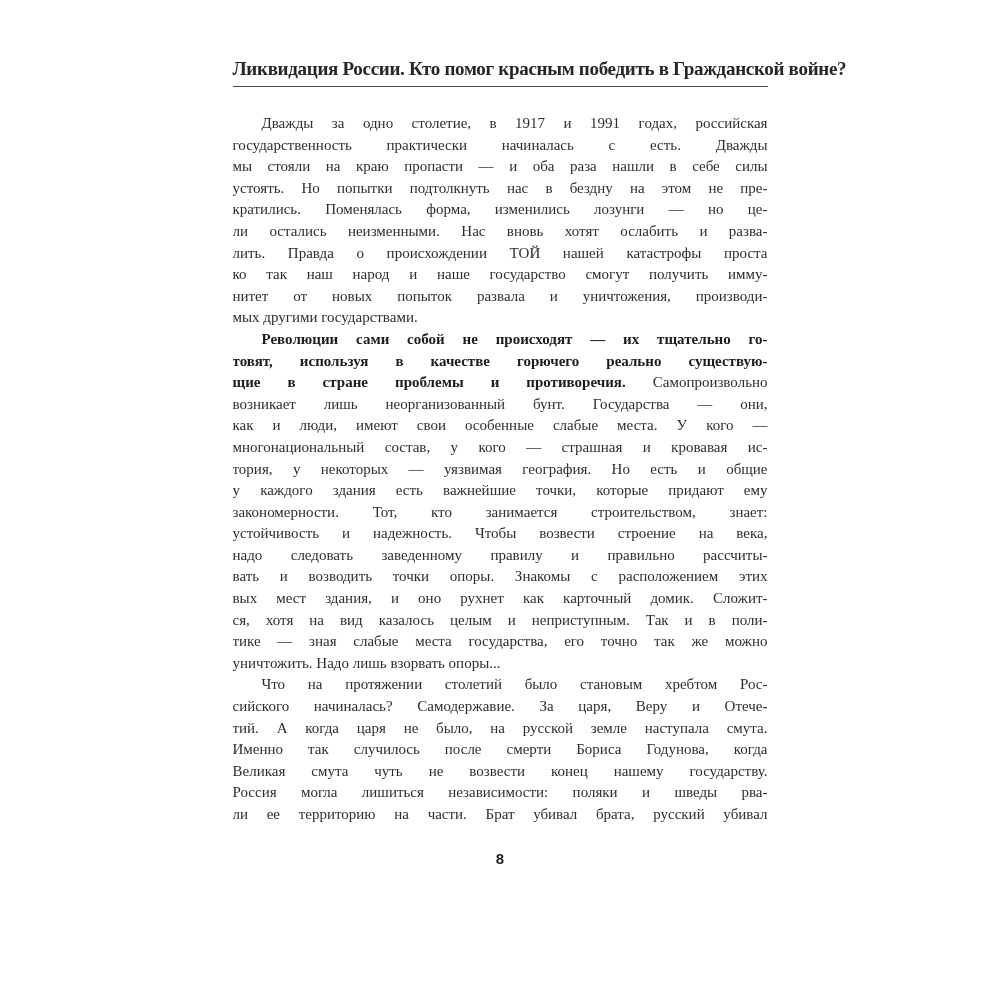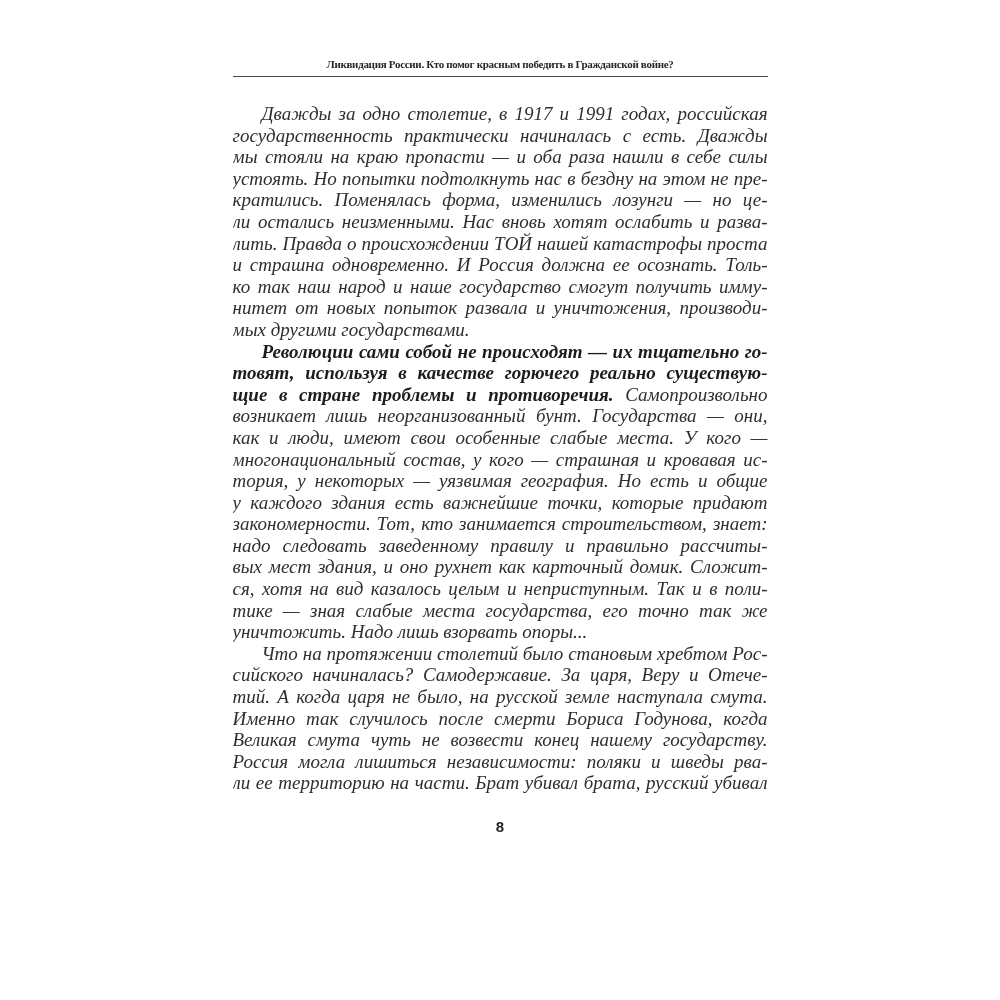--- a/index.html
+++ b/index.html
@@ -15,33 +15,32 @@
   }
   .book-page {
     width: 535px;
     margin: 0 auto;
     padding-top: 58px;
   }
   .running-header {
     text-align: center;
     font-family: "Liberation Serif", serif;
     font-weight: 700;
-    font-size: 11px;
+    font-size: 19px;
     letter-spacing: -0.3px;
     color: #262626;
     padding-bottom: 6px;
     border-bottom: 1.6px solid #4a4a4a;
     white-space: nowrap;
   }
   .body-text {
     margin-top: 26px;
-    font-size: 19px;
+    font-size: 15px;
     line-height: 21.6px;
     color: #2e2e2e;
-    font-style: italic;
   }
   .para { margin: 0; padding: 0; }
   .line {
     text-align: justify;
     text-align-last: justify;
     white-space: normal;
     height: 21.6px;
     overflow: hidden;
   }
   .line.first { text-indent: 29px; }
@@ -67,36 +66,37 @@
 
   <div class="body-text">
       <div class="para">
         <div class="line first">Дважды за одно столетие, в 1917 и 1991 годах, российская</div>
         <div class="line">государственность практически начиналась с есть. Дважды</div>
         <div class="line">мы стояли на краю пропасти — и оба раза нашли в себе силы</div>
         <div class="line">устоять. Но попытки подтолкнуть нас в бездну на этом не пре-</div>
         <div class="line">кратились. Поменялась форма, изменились лозунги — но це-</div>
         <div class="line">ли остались неизменными. Нас вновь хотят ослабить и разва-</div>
         <div class="line">лить. Правда о происхождении ТОЙ нашей катастрофы проста</div>
-        <div class="line">и страшна одновременно. И Россия должна ее осознать. Толь-</div>
         <div class="line">ко так наш народ и наше государство смогут получить имму-</div>
         <div class="line">нитет от новых попыток развала и уничтожения, производи-</div>
         <div class="line last-left">мых другими государствами.</div>
       </div>
       <div class="para">
         <div class="line first"><span class="bold">Революции сами собой не происходят — их тщательно го-</span></div>
         <div class="line"><span class="bold">товят, используя в качестве горючего реально существую-</span></div>
         <div class="line"><span class="bold">щие в стране проблемы и противоречия.</span> Самопроизвольно</div>
         <div class="line">возникает лишь неорганизованный бунт. Государства — они,</div>
         <div class="line">как и люди, имеют свои особенные слабые места. У кого —</div>
         <div class="line">многонациональный состав, у кого — страшная и кровавая ис-</div>
         <div class="line">тория, у некоторых — уязвимая география. Но есть и общие</div>
         <div class="line">у каждого здания есть важнейшие точки, которые придают ему</div>
         <div class="line">закономерности. Тот, кто занимается строительством, знает:</div>
+        <div class="line">устойчивость и надежность. Чтобы возвести строение на века,</div>
         <div class="line">надо следовать заведенному правилу и правильно рассчиты-</div>
+        <div class="line">вать и возводить точки опоры. Знакомы с расположением этих</div>
         <div class="line">вых мест здания, и оно рухнет как карточный домик. Сложит-</div>
         <div class="line">ся, хотя на вид казалось целым и неприступным. Так и в поли-</div>
         <div class="line">тике — зная слабые места государства, его точно так же можно</div>
         <div class="line last-left">уничтожить. Надо лишь взорвать опоры...</div>
       </div>
       <div class="para">
         <div class="line first">Что на протяжении столетий было становым хребтом Рос-</div>
         <div class="line">сийского начиналась? Самодержавие. За царя, Веру и Отече-</div>
         <div class="line">тий. А когда царя не было, на русской земле наступала смута.</div>
         <div class="line">Именно так случилось после смерти Бориса Годунова, когда</div>

